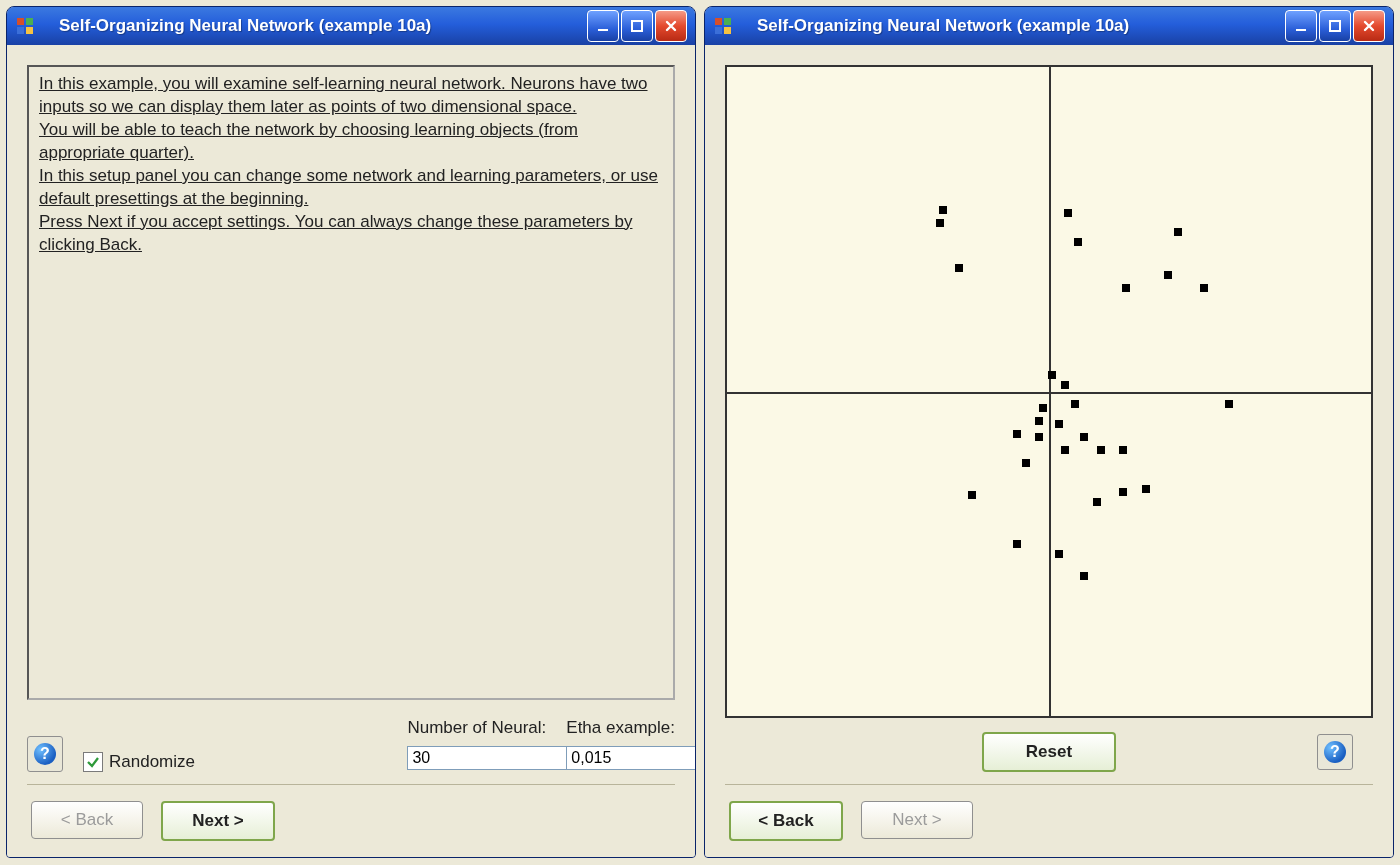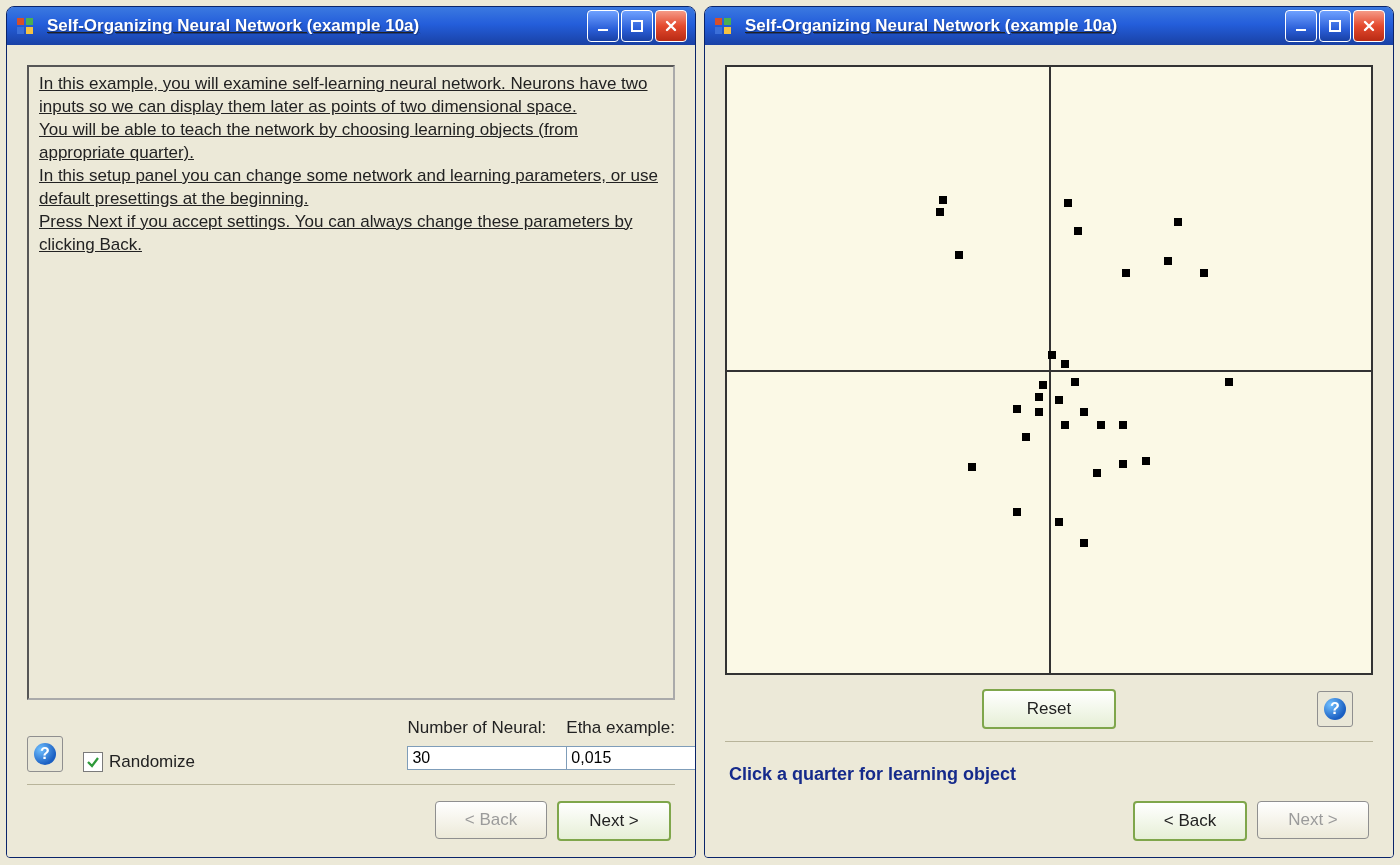--- a/index.html
+++ b/index.html
@@ -23,23 +23,22 @@
     flex-direction:column;
     box-shadow:0 0 0 1px #6d8bd6 inset;
     overflow:hidden;
   }
   .titlebar{
     height:38px;
     background:linear-gradient(180deg,#3b79e0 0%,#245edb 45%,#1941a5 100%);
     display:flex;
     align-items:center;
     padding:0 8px 0 8px;
-    gap:12px;
+    gap:24px;
     flex-shrink:0;
-    text-decoration:underline;
   }
   .app-icon{
     width:20px;height:20px;
     display:flex;align-items:center;justify-content:center;
   }
   .app-icon svg{width:18px;height:18px;}
   .title-text{
     color:#fff;
     font-weight:bold;
     font-size:17px;
@@ -114,33 +113,33 @@
   .spinner{
     width:22px;border:1px solid #7f9db9;border-left:none;
     background:linear-gradient(180deg,#dbe7c9,#c4d6a3);
     display:flex;flex-direction:column;
   }
   .spinner div{flex:1;display:flex;align-items:center;justify-content:center;}
   .spinner div+div{border-top:1px solid #9ab36f;}
   .spinner svg{width:10px;height:6px;}
 
   .wizard-nav{
-    display:flex;justify-content:flex-end;gap:10px;padding:16px 4px 6px 4px;
+    display:flex;gap:18px;padding:16px 4px 6px 4px;
   }
   .btn{
     min-width:110px;height:36px;font-size:17px;
     border:1px solid #8f8f8f;border-radius:4px;
     background:linear-gradient(180deg,#ffffff,#ece9d8);
     display:flex;align-items:center;justify-content:center;
   }
   .btn.disabled{color:#9b9b9b;}
   .btn.primary{
     border:2px solid #7fa64b;
     background:linear-gradient(180deg,#ffffff,#e6efd6);
-    font-weight:normal;
+    font-weight:bold;
   }
 
   
   .plot-area{
     flex:1;
     display:flex;flex-direction:column;
     border-bottom:1px solid #b8b49a;
     padding-bottom:12px;
   }
   .plot-frame{
@@ -322,20 +321,19 @@
           <div class="dot" style="left: 54%; top: 52%;"></div>
         </div>
       <div class="plot-controls">
         <div class="btn primary" style="min-width:130px">Reset</div>
         <div class="help-btn">
           <span class="help-icon">?</span>
         </div>
       </div>
     </div>
 
-    <div class="hint">Click a quarter for learning object</div>
 
     <div class="wizard-nav">
       <div class="btn primary">&lt; Back</div>
       <div class="btn disabled">Next &gt;</div>
     </div>
   </div>
 </div>
 
 </body></html>

